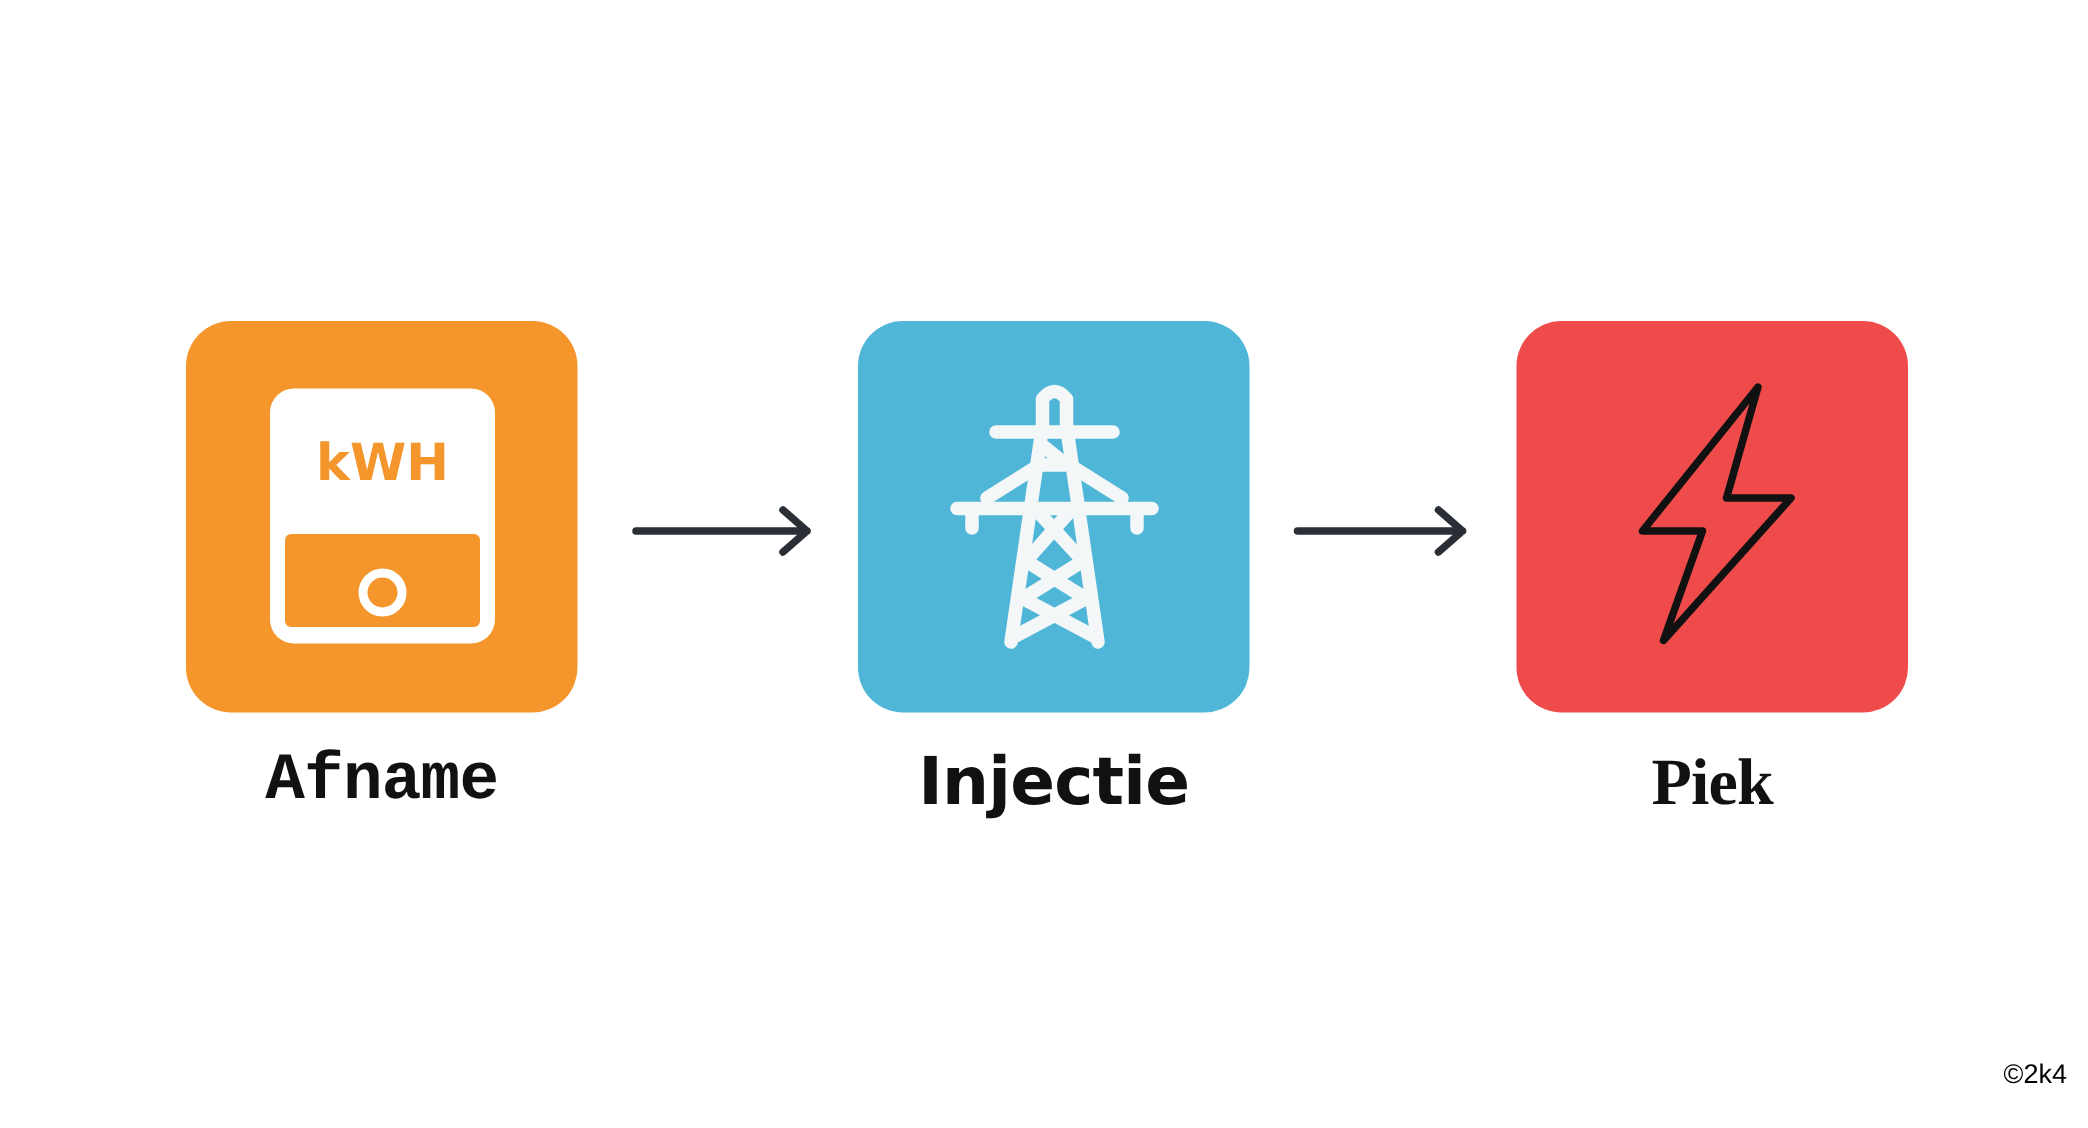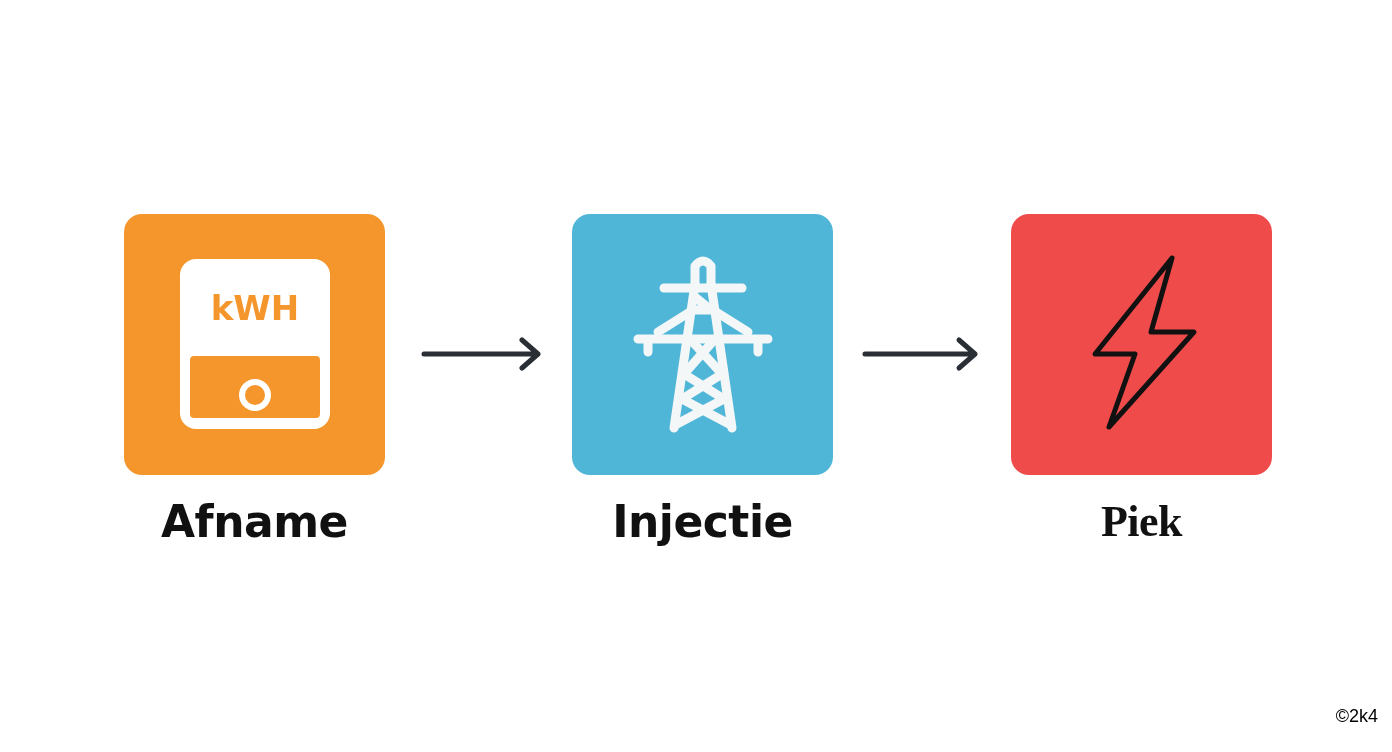--- a/index.html
+++ b/index.html
@@ -1,35 +1,35 @@
 <!DOCTYPE html>
 <html><head>
 <meta charset="utf-8">
 <style>
   html, body { margin:0; padding:0; }
   body { width:1392px; height:752px; background:#ffffff; position:relative; overflow:hidden;
          font-family:"Liberation Sans", sans-serif; }
-  .tile { position:absolute; top:214px; width:261px; height:261px; border-radius:18px; }
+  .tile { position:absolute; top:214px; width:261px; height:261px; border-radius:30px; }
   .tile svg { position:absolute; left:0; top:0; width:261px; height:261px; }
   .label { position:absolute; top:496px; width:261px; text-align:center; font-size:44px; font-weight:bold; color:#111111; font-family:"DejaVu Sans", sans-serif; letter-spacing:-0.5px; }
   .arrow { position:absolute; top:334px; width:124px; height:40px; }
   .wm { position:absolute; right:14px; top:706px; font-size:18px; color:#000000; }
 </style>
 </head>
 <body>
 
 <div class="tile" style="left:124px;background:#F5962C;">
   <svg viewBox="0 0 261 261">
     <rect x="56" y="45" width="150" height="170" rx="16" fill="#ffffff"></rect>
     <rect x="66" y="142" width="130" height="62" rx="4" fill="#F5962C"></rect>
     <circle cx="131" cy="181" r="13" fill="none" stroke="#ffffff" stroke-width="6"></circle>
     <text x="131" y="106" text-anchor="middle" font-family="DejaVu Sans, sans-serif" font-weight="bold" font-size="34" fill="#F5962C">kWH</text>
   </svg>
 </div>
-<div class="label" style="left:124px;">Afname</div>
+<div class="label" style="left:124px;font-family:Liberation Mono, monospace;">Afname</div>
 
 <svg class="arrow" style="left:420px;" viewBox="0 0 124 40">
   <path d="M4 20 H118 M102 6 L118 20 L102 34" fill="none" stroke="#2A2F36" stroke-width="5" stroke-linecap="round" stroke-linejoin="round"></path>
 </svg>
 
 <div class="tile" style="left:572px;background:#4FB6D8;">
   <svg viewBox="0 0 261 261">
     <g fill="none" stroke="#F4F7F7" stroke-width="9" stroke-linecap="round" stroke-linejoin="round">
       <path d="M123 70 L123 52 Q131 42 139 52 L139 70"></path>
       <path d="M92 74 L170 74"></path>

